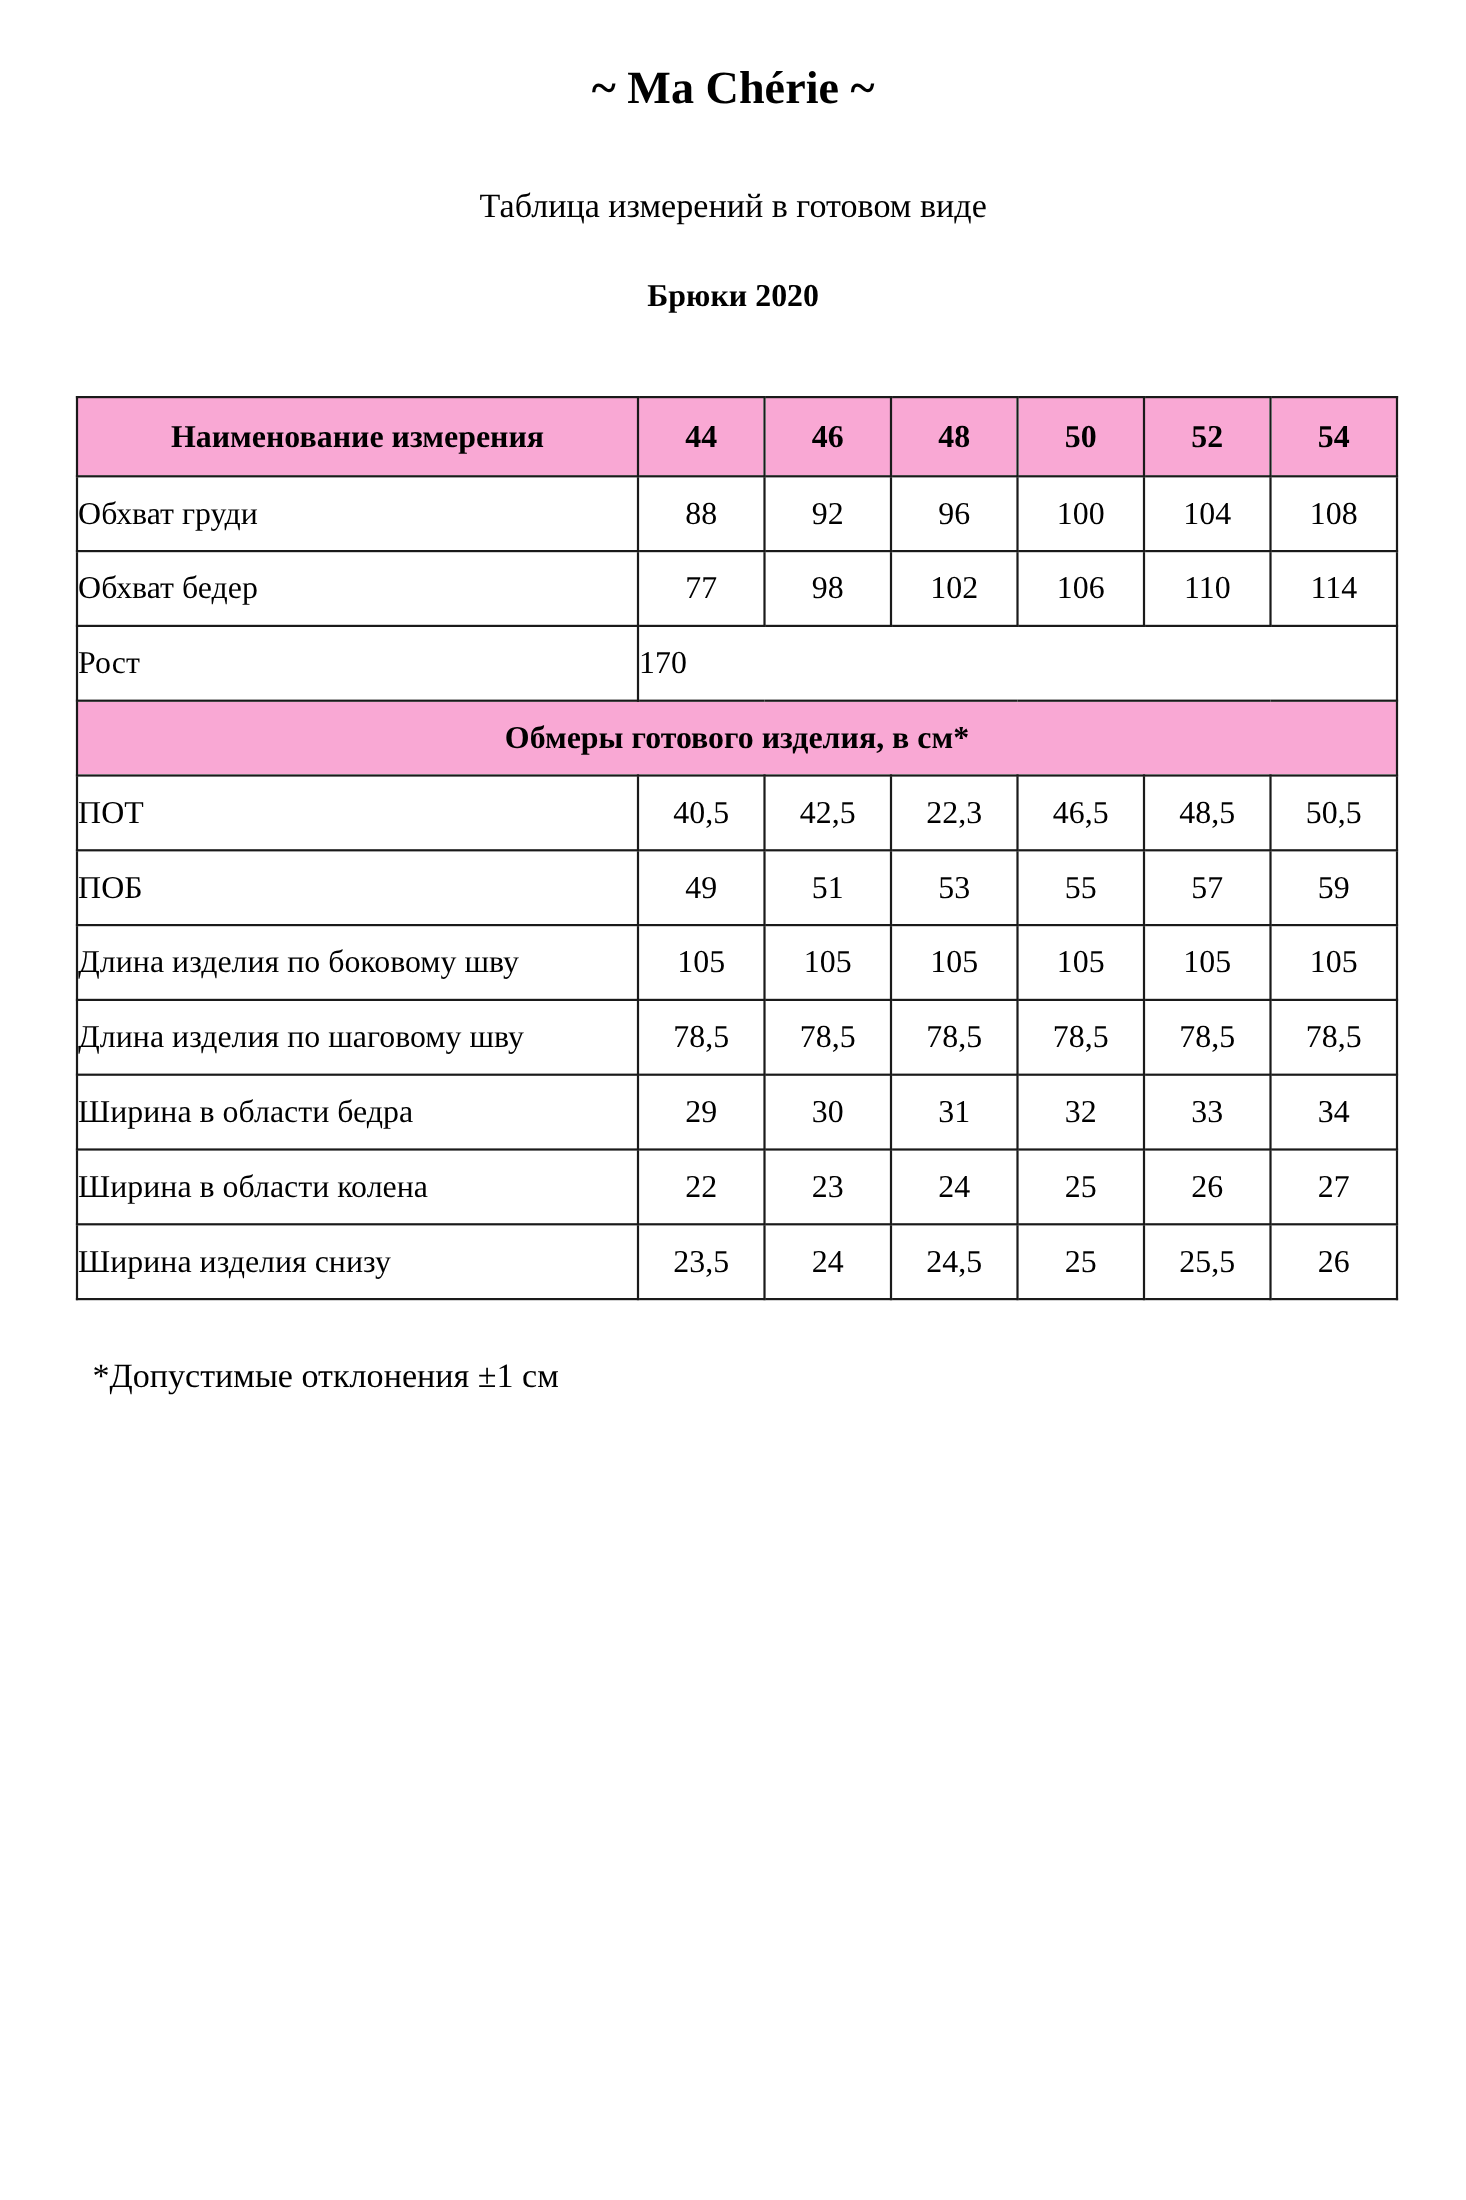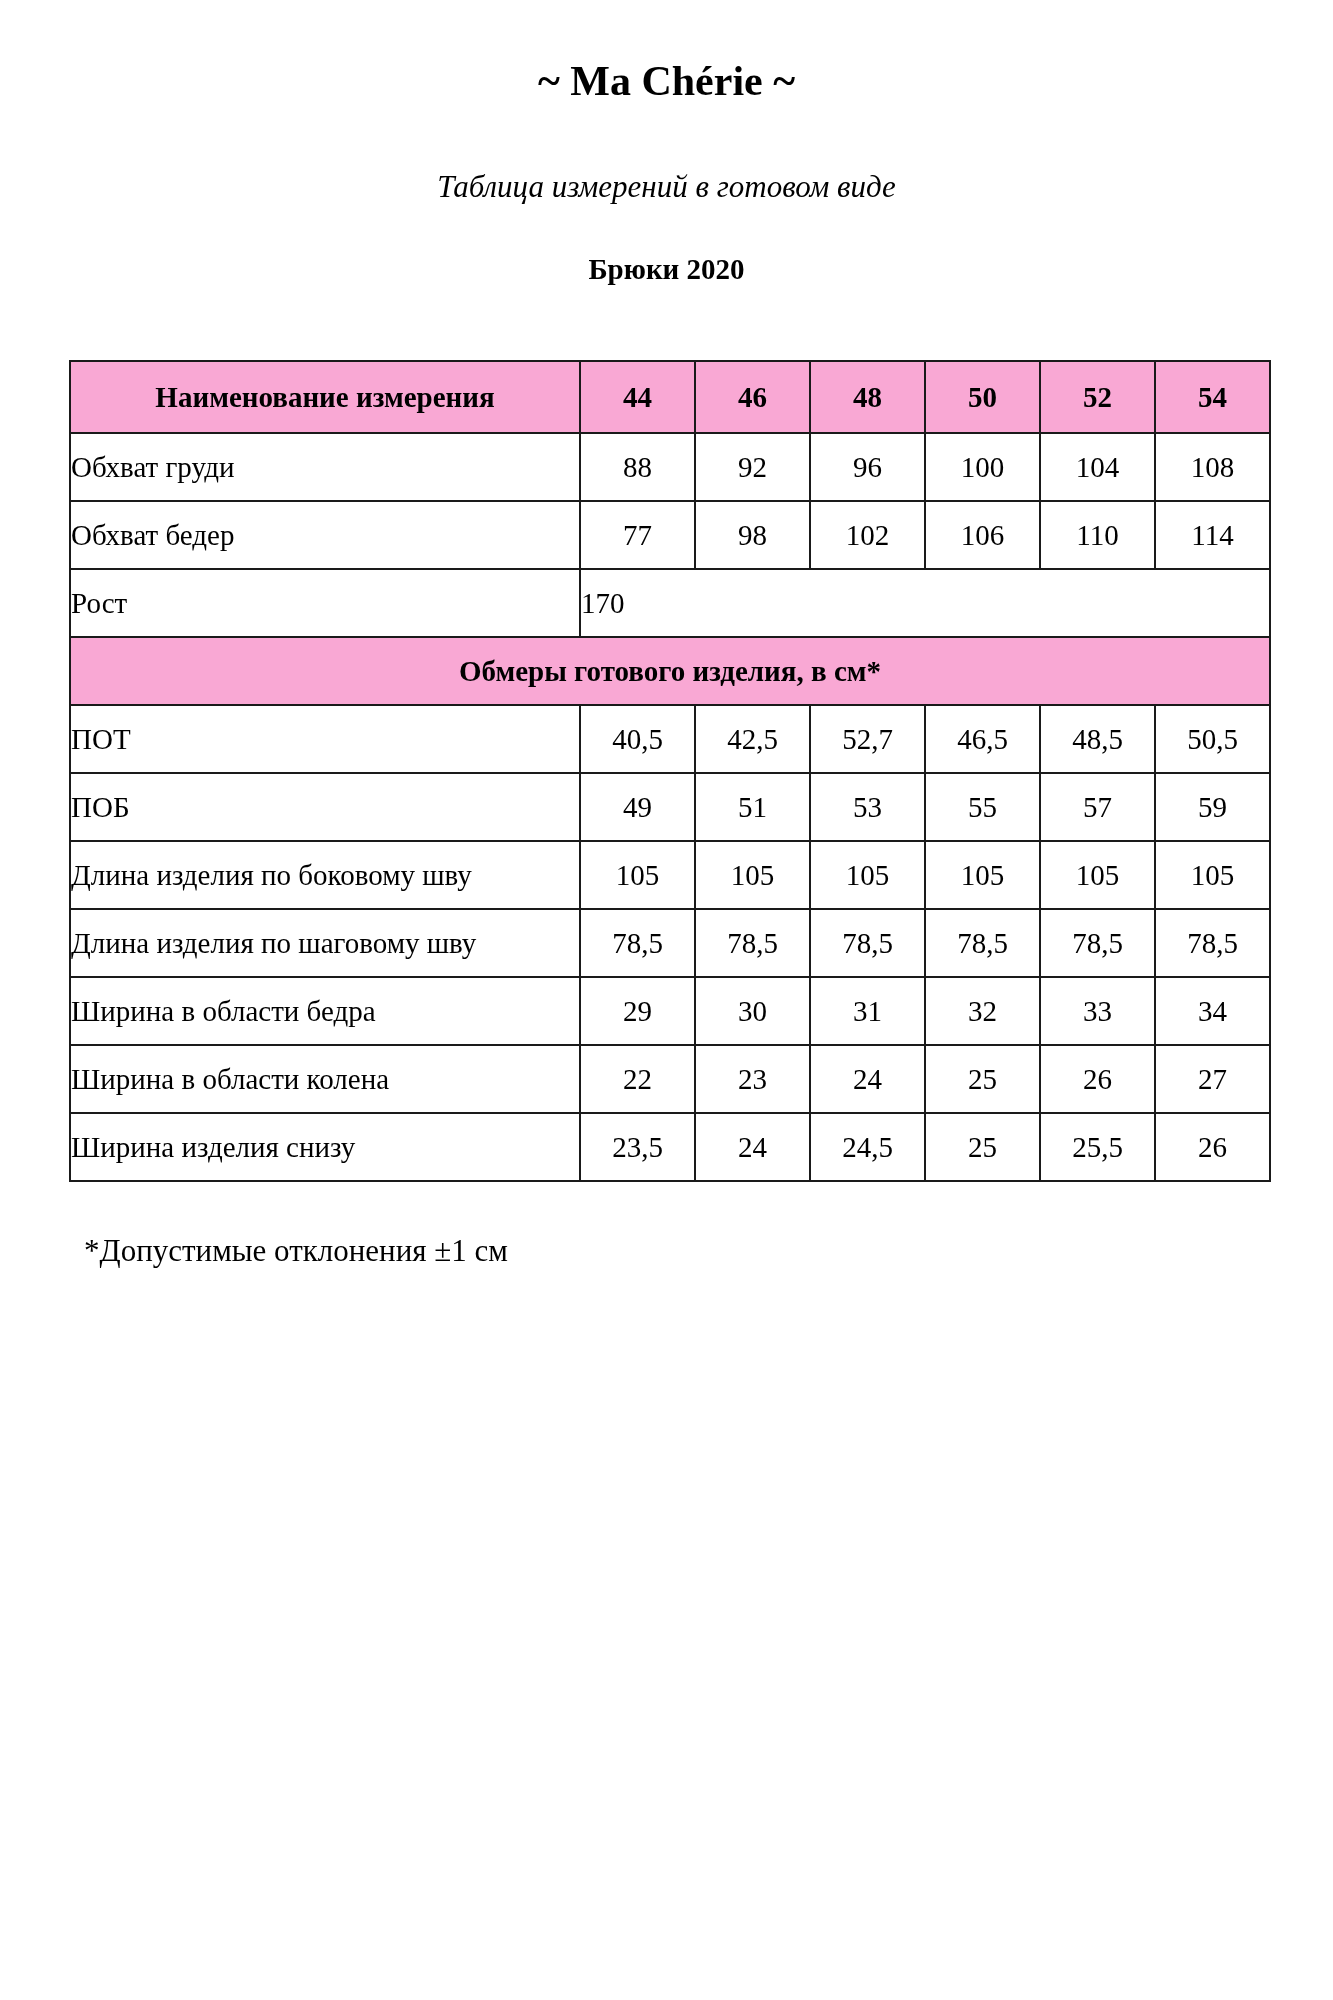--- a/index.html
+++ b/index.html
@@ -21,21 +21,20 @@
     position: absolute; top: 56px; left: 0; width: 1333px;
     text-align: center;
     font-size: 42px; font-weight: bold; line-height: 50px;
     margin: 0;
   }
   .doc-subtitle {
     position: absolute; top: 168px; left: 0; width: 1333px;
     text-align: center;
     font-size: 31px; font-weight: normal; line-height: 38px;
     margin: 0;
-    font-style: italic;
   }
   .product-title {
     position: absolute; top: 245px; left: 0; width: 1333px;
     text-align: center;
     font-size: 29px; font-weight: bold; line-height: 48px;
     margin: 0;
   }
   table.size-table {
     position: absolute; top: 360px; left: 69px;
     width: 1202px;
@@ -129,21 +128,21 @@
     </tr>
 
     <tr class="r-body">
       <td class="gray section-head" colspan="7">Обмеры готового изделия, в см*</td>
     </tr>
 
     <tr class="r-body">
       <td class="lbl">ПОТ</td>
       <td class="num">40,5</td>
       <td class="num">42,5</td>
-      <td class="num">52,7</td>
+      <td class="num">22,3</td>
       <td class="num">46,5</td>
       <td class="num">48,5</td>
       <td class="num">50,5</td>
     </tr>
 
     <tr class="r-body">
       <td class="lbl">ПОБ</td>
       <td class="num">49</td>
       <td class="num">51</td>
       <td class="num">53</td>

